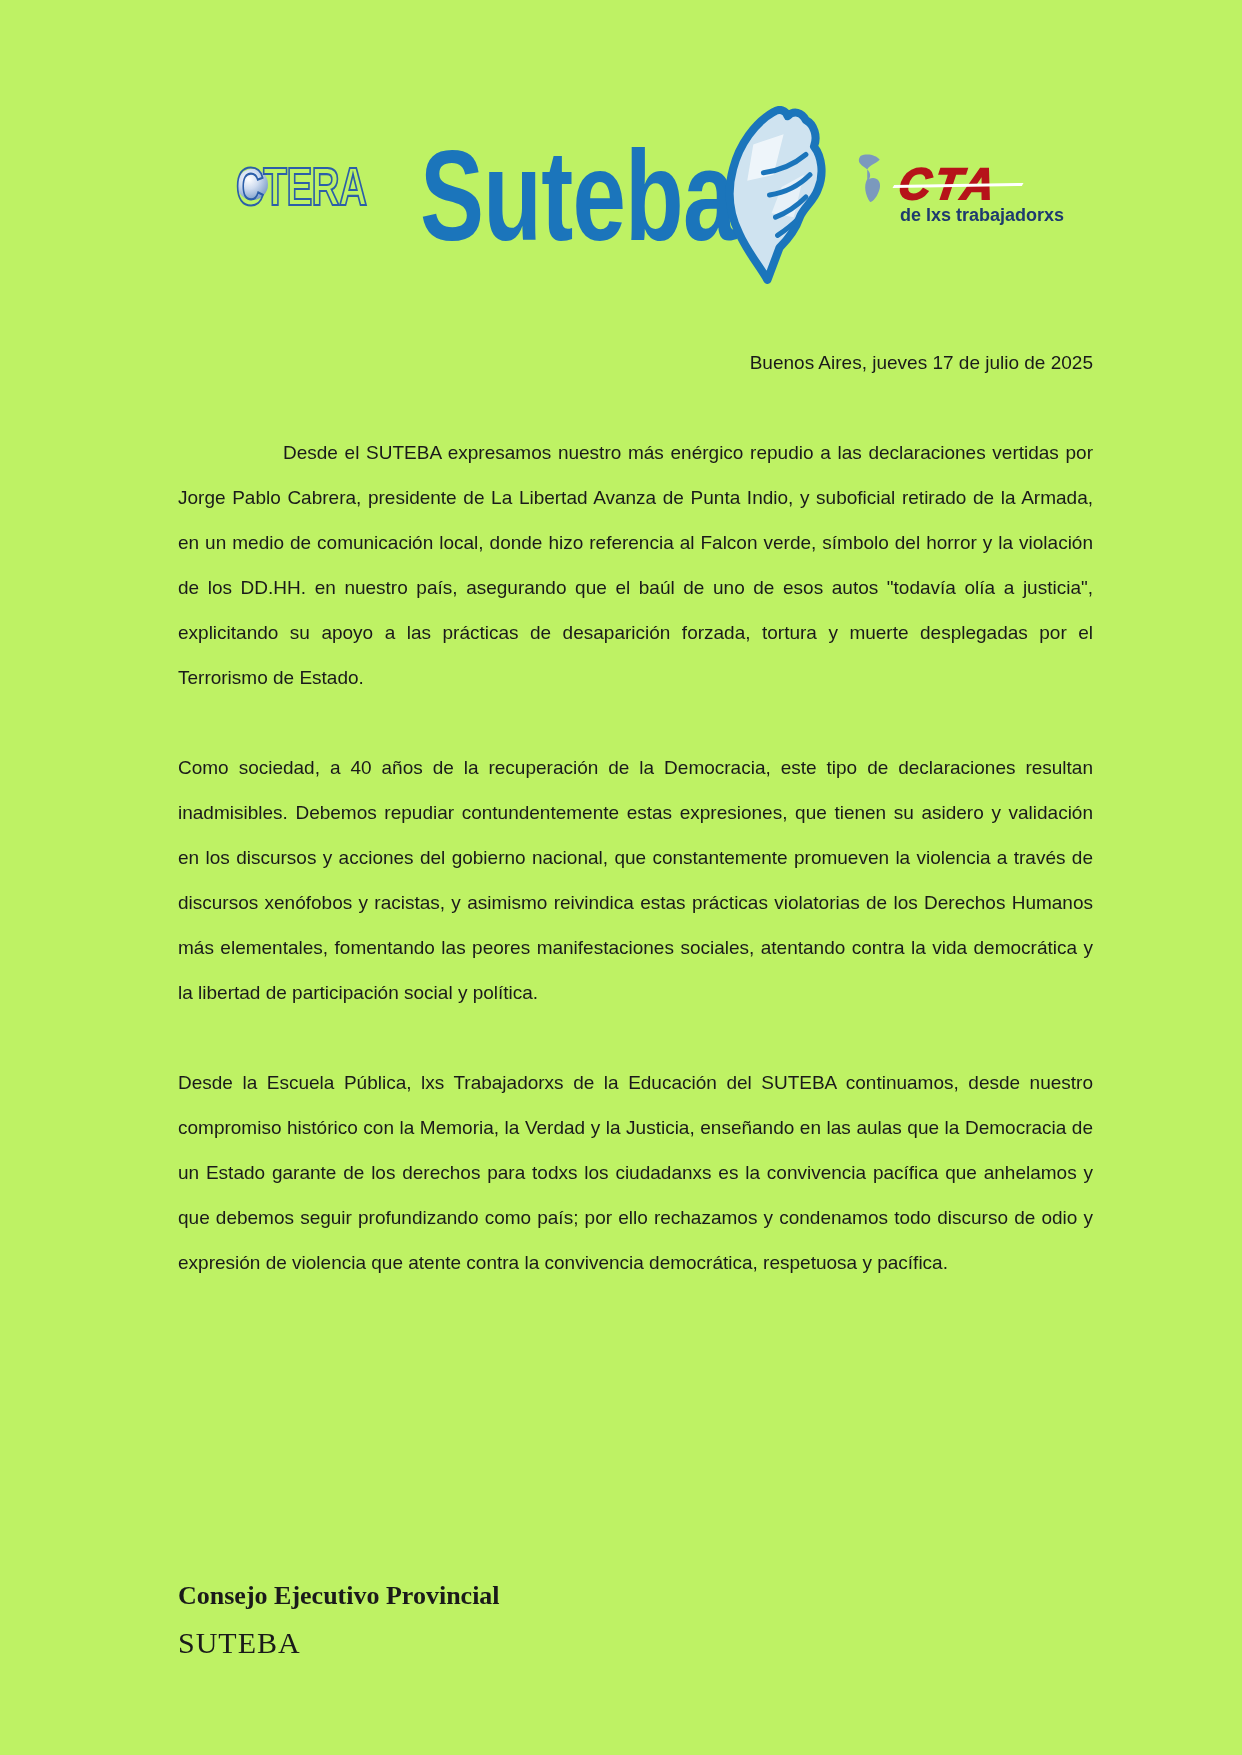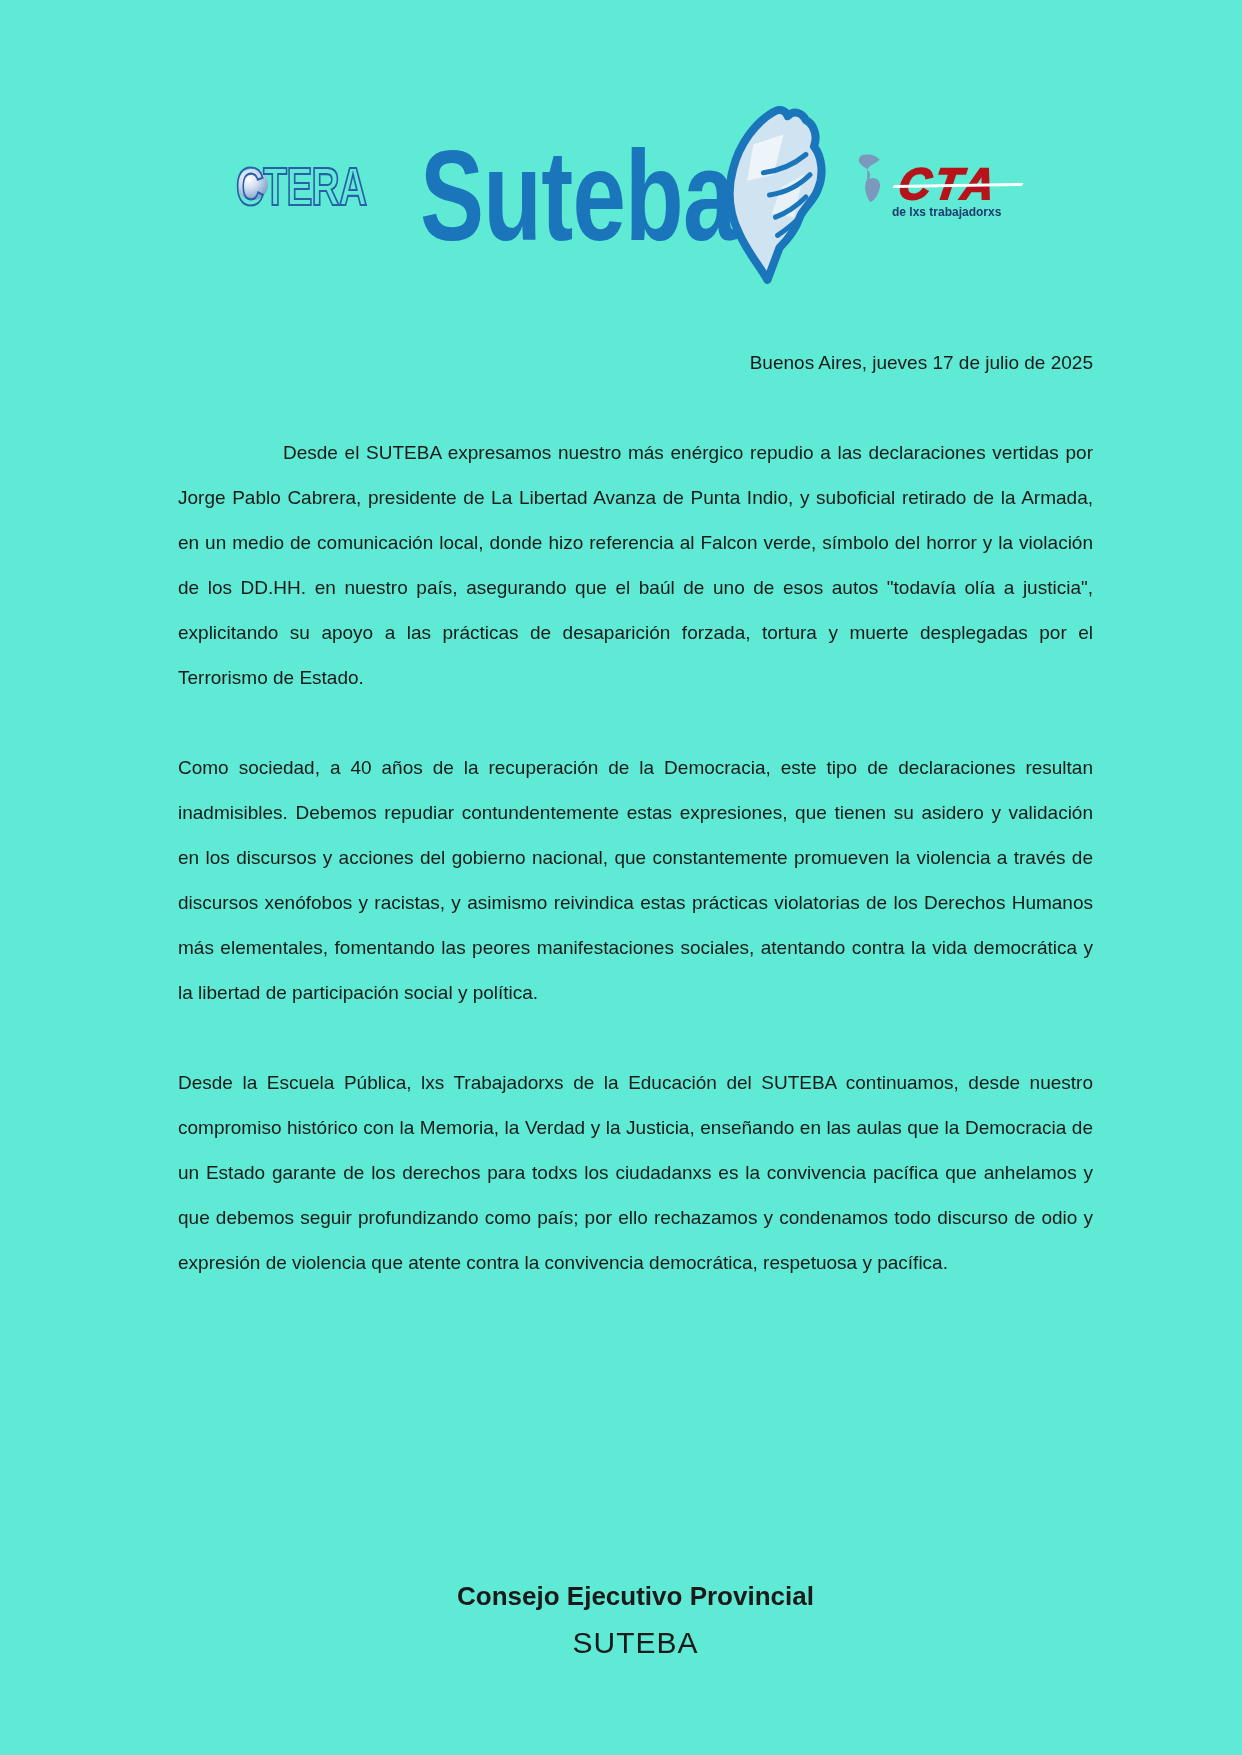--- a/index.html
+++ b/index.html
@@ -1,20 +1,20 @@
 <!DOCTYPE html>
 <html><head>
 <meta charset="utf-8">
 <style>
   html, body { margin: 0; padding: 0; background: #e8e8e8; }
   .page {
     position: relative;
     width: 1242px;
     height: 1755px;
-    background: #5eead4;
+    background: #bef264;
     overflow: hidden;
     font-family: "Liberation Sans", sans-serif;
     color: #1a1a1a;
   }
 
   
   .letterhead { position: absolute; left: 0; top: 0; width: 1242px; height: 300px; }
 
   
   .ctera { position: absolute; left: 236px; top: 160px; width: 150px; height: 52px; }
@@ -57,40 +57,39 @@
     -webkit-text-stroke: 2px #b6131a;
     transform: skewX(-8deg);
     transform-origin: left bottom;
     white-space: nowrap;
   }
   .cta-slit {
     position: absolute; left: 42px; top: 34px; width: 128px; height: 3px;
     background: #ffffff; transform: skewX(-30deg) rotate(-1deg);
   }
   .cta-sub {
-    position: absolute; left: 40px; top: 56px;
-    font-size: 12px; font-weight: 700; line-height: 1;
+    position: absolute; left: 48px; top: 56px;
+    font-size: 18px; font-weight: 700; line-height: 1;
     color: #1e3a6e; white-space: nowrap;
   }
 
   
   .content {
     position: absolute; left: 178px; top: 340px; width: 915px;
     font-size: 19px; line-height: 45px;
     text-align: justify;
   }
   .date-line { margin: 0 0 45px 0; text-align: right; }
   .para { margin: 0 0 45px 0; }
   .para.first-indent { text-indent: 105px; }
 
   
   .footer {
     position: absolute; left: 178px; top: 1580px; width: 915px;
-    text-align: center;
-    font-family: Liberation Sans, sans-serif;
+    font-family: Liberation Serif, serif;
   }
   .footer-line1 { margin: 0; font-size: 26px; font-weight: 700; line-height: 32px; }
   .footer-line2 { margin: 14px 0 0 0; font-size: 30px; font-weight: 400; line-height: 34px; letter-spacing: 1px; }
 </style>
 </head>
 <body>
 
 <div class="page">
 
   <div class="letterhead">

